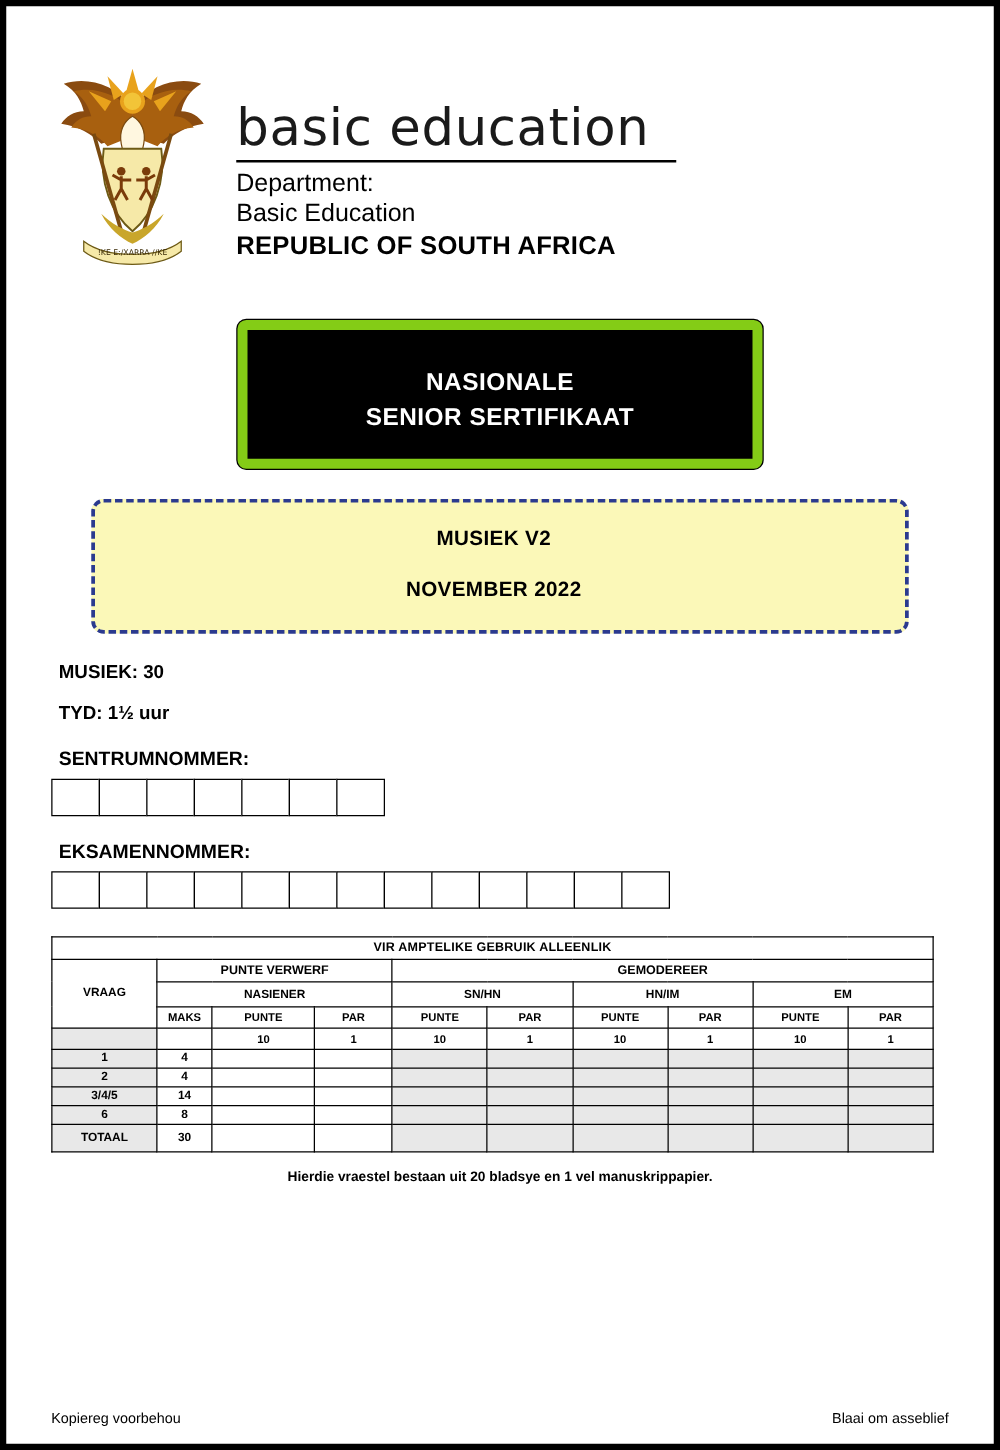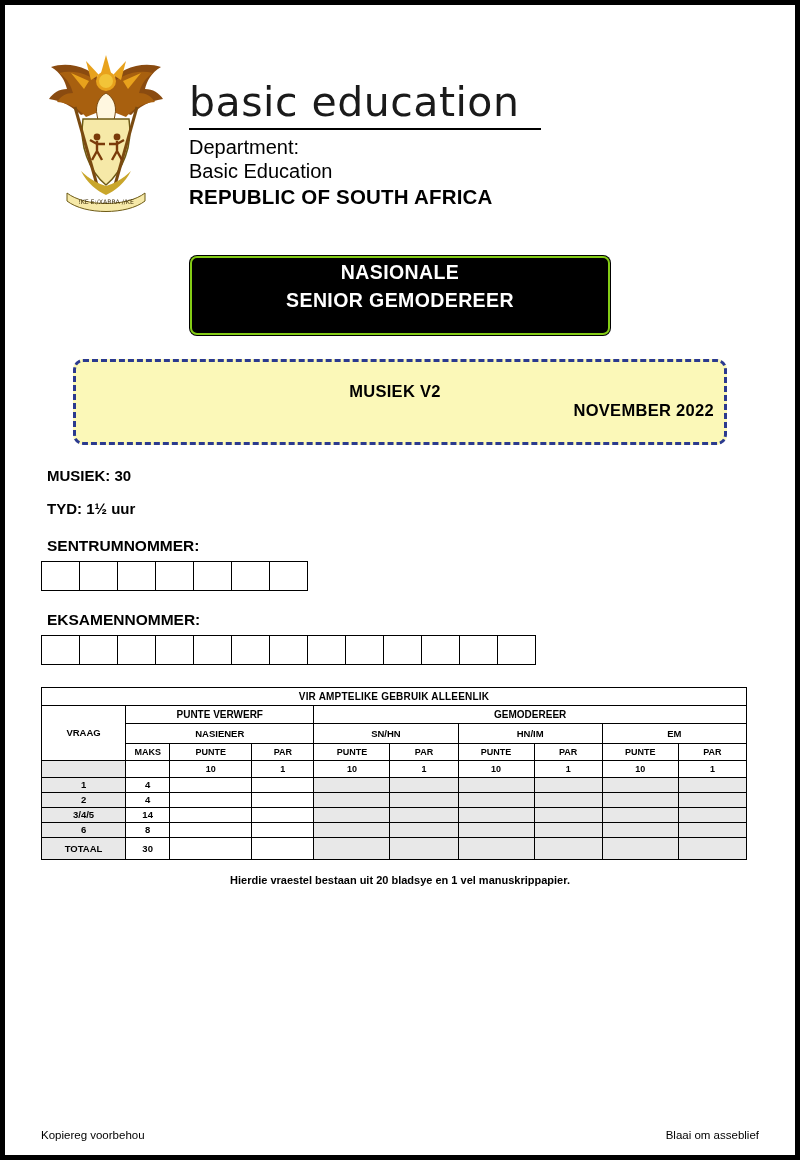--- a/index.html
+++ b/index.html
@@ -67,23 +67,23 @@
     letter-spacing: 0.2px;
   }
 
   
   .nsc-box {
     width: 420px;
     margin: 36px auto 0 auto;
     background: #000;
     color: #fff;
     text-align: center;
-    border: 2px solid #84cc16;
+    border: 8px solid #84cc16;
     border-radius: 7px;
-    padding: 0 8px 18px 8px;
+    padding: 28px 8px 18px 8px;
     font-weight: bold;
     font-size: 19.5px;
     line-height: 1.45;
     letter-spacing: 0.4px;
     box-shadow: 0 0 0 1px #000;
   }
 
   
   .grade-box {
     width: 186px;
@@ -109,21 +109,21 @@
   }
   .subject-box .line1 {
     font-weight: bold;
     font-size: 16.5px;
     letter-spacing: 0.3px;
   }
   .subject-box .line2 {
     font-weight: bold;
     font-size: 16.5px;
     letter-spacing: 0.3px;
-    text-align: right;
+    margin-top: 22px;
   }
 
   
   .meta { margin: 22px 0 0 6px; }
   .meta .row {
     font-size: 15px;
     font-weight: bold;
     margin-bottom: 16px;
   }
   .meta .row span.val { font-weight: bold; }
@@ -239,21 +239,21 @@
         <div class="be">basic education</div>
         <div class="rule"></div>
         <div class="l1">Department:</div>
         <div class="l2">Basic Education</div>
         <div class="l3">REPUBLIC OF SOUTH AFRICA</div>
       </div>
     </div>
 
     <div class="nsc-box">
       <div>NASIONALE</div>
-      <div>SENIOR GEMODEREER</div>
+      <div>SENIOR SERTIFIKAAT</div>
     </div>
 
 
     <div class="subject-box">
       <div class="line1">MUSIEK V2</div>
       <div class="line2">NOVEMBER 2022</div>
     </div>
 
     <div class="meta">
       <div class="row">

